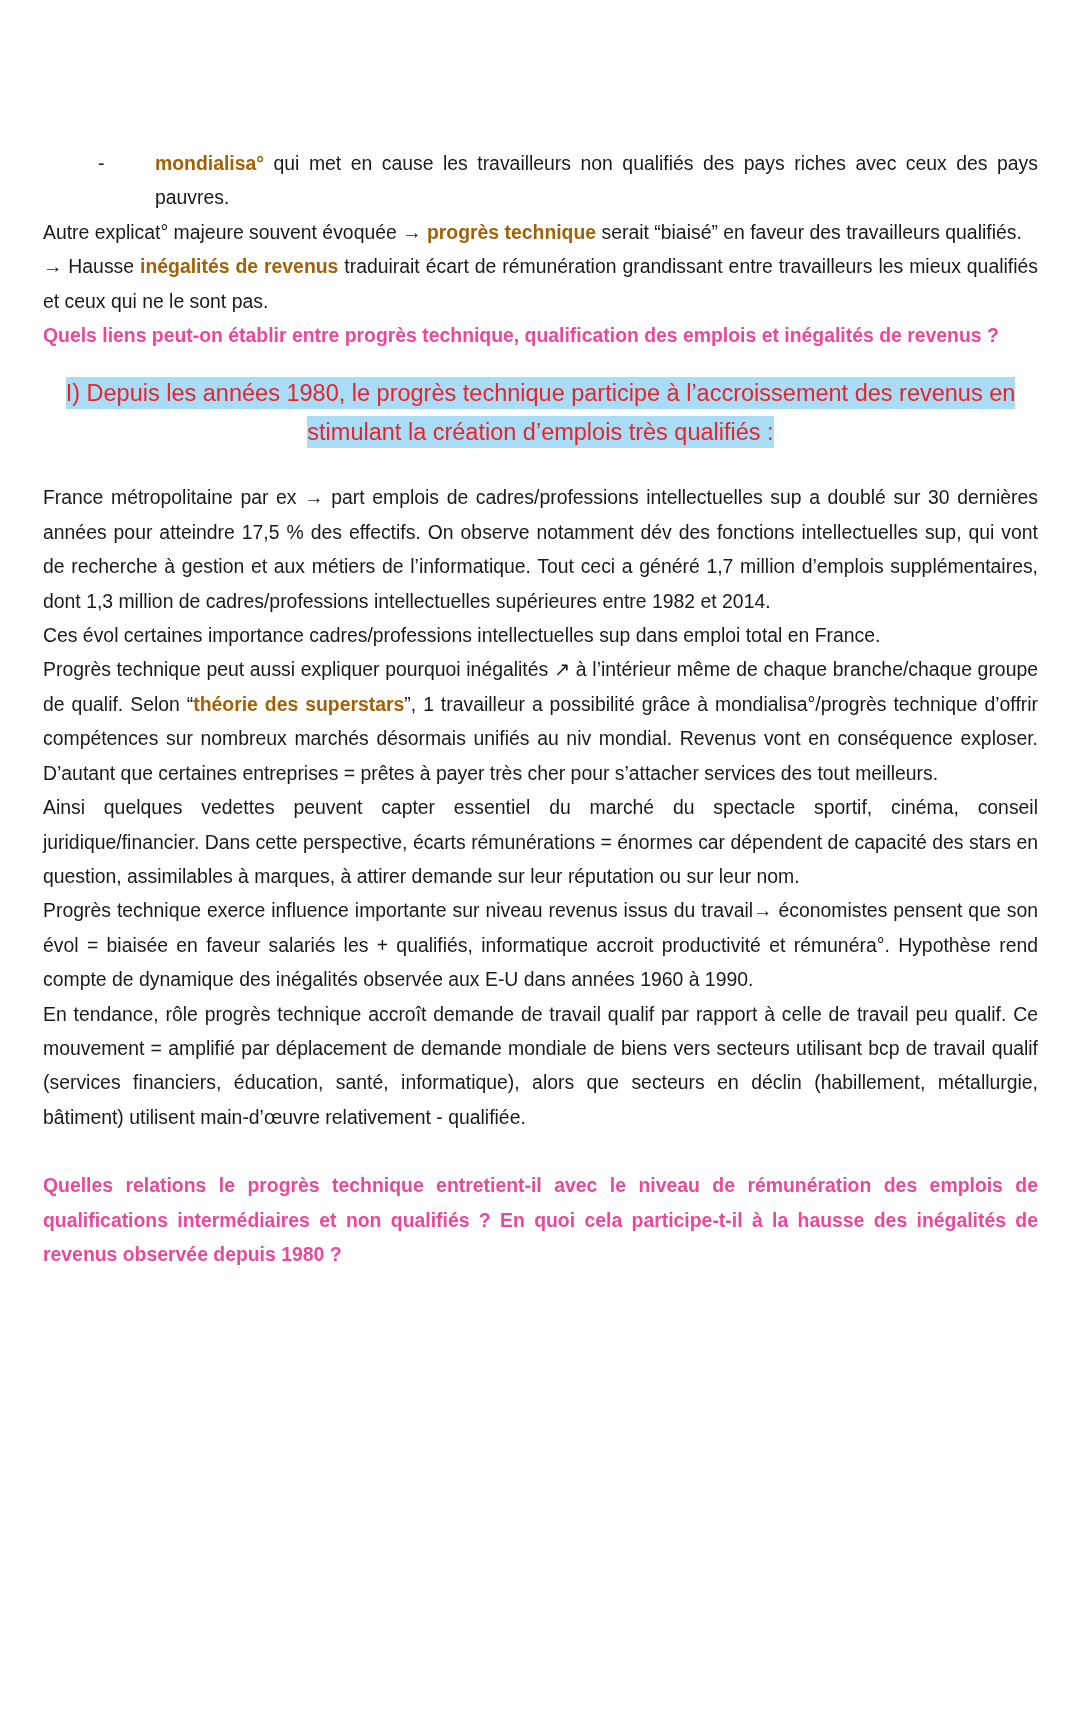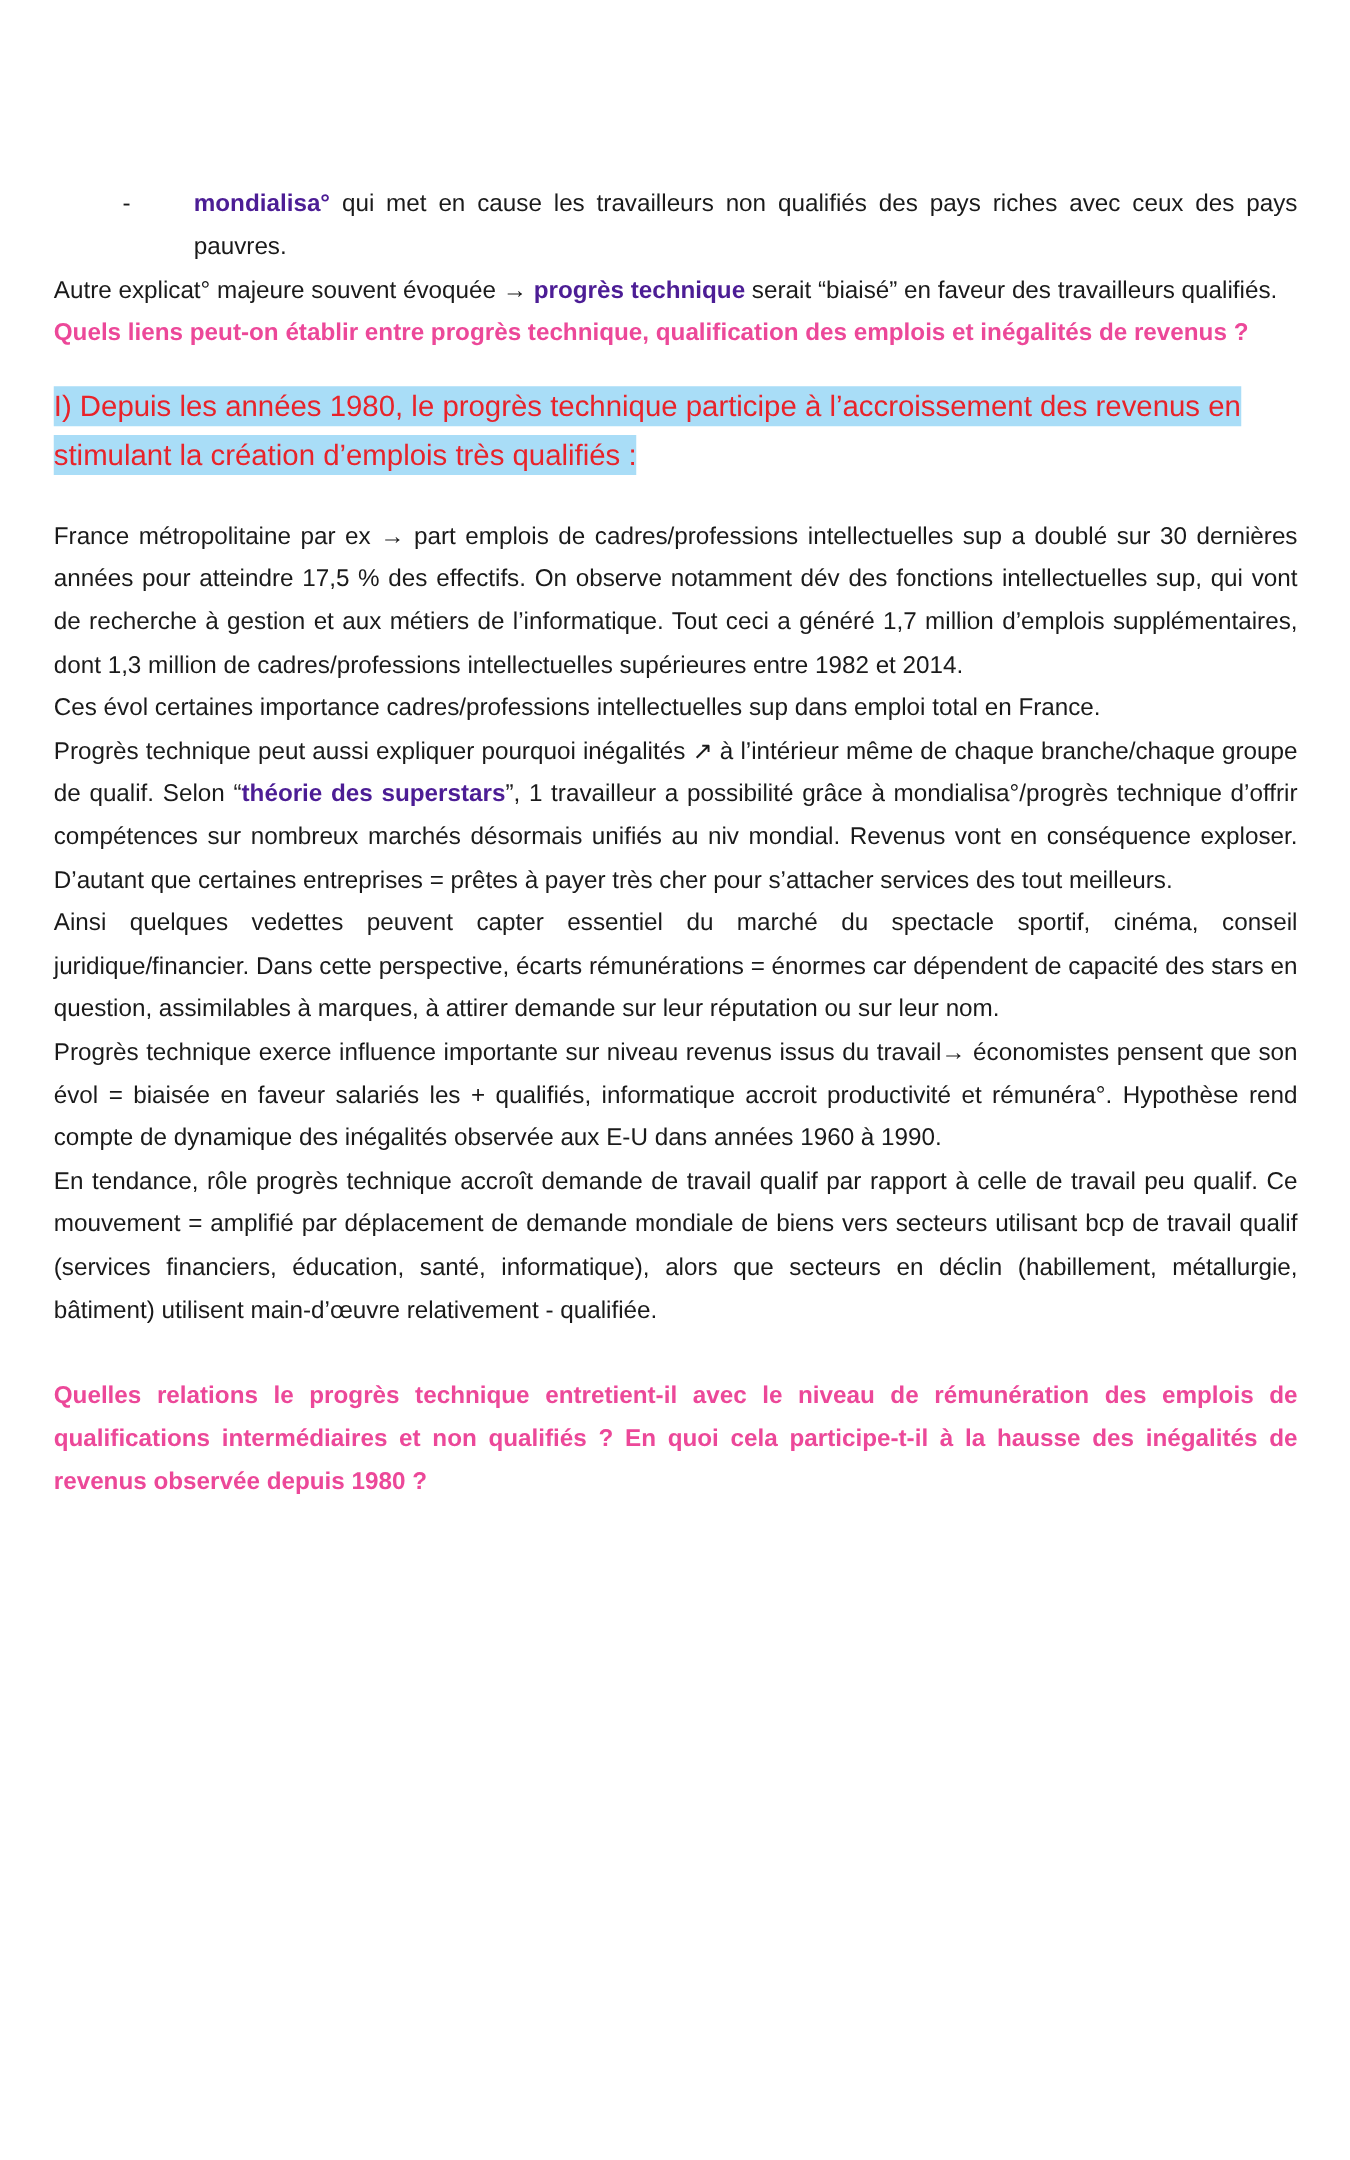--- a/index.html
+++ b/index.html
@@ -2,42 +2,45 @@
 <html><head>
 <meta charset="utf-8">
 <style>
   html, body { margin: 0; padding: 0; background: #ffffff; }
   body { width: 1080px; height: 1728px; position: relative; overflow: hidden;
          font-family: "Liberation Sans", sans-serif; color: #1a1a1a; }
   .page { position: absolute; left: 43px; top: 146px; width: 995px; }
   .line { font-size: 19.4px; line-height: 34.4px; text-align: justify; text-align-last: left; }
   .bullet { position: relative; padding-left: 112px; }
   .bullet .dash { position: absolute; left: 55px; top: 0; }
-  b { font-weight: bold; color: #4c1d95; }
+  b { font-weight: bold; color: #a16207; }
   .question { font-weight: bold; color: #ec4899; }
   .heading { margin-top: 22px; font-size: 23.5px; line-height: 39px; color: #e8232a; }
   .heading span.hl { background: #a9ddf7; box-decoration-break: clone; -webkit-box-decoration-break: clone; padding: 3px 0; }
   .gap-heading-body { height: 28px; }
   .gap-q { height: 34px; }
-  p { margin: 0; }
+  p { margin: 0; text-align: center; }
 </style>
 </head>
 <body>
 
 <div class="page">
 
   <p class="line bullet">
     <span class="dash">-</span>
     <b>mondialisa°</b><span> qui met en cause les travailleurs non qualifiés des pays riches avec ceux des pays pauvres.</span>
   </p>
 
   <p class="line">
     <span>Autre explicat° majeure souvent évoquée → </span><b>progrès technique</b><span> serait “biaisé” en faveur des travailleurs qualifiés.</span>
   </p>
 
+  <p class="line">
+    <span>→ Hausse </span><b>inégalités de revenus</b><span> traduirait écart de rémunération grandissant entre travailleurs les mieux qualifiés et ceux qui ne le sont pas.</span>
+  </p>
 
   <p class="line question">Quels liens peut-on établir entre progrès technique, qualification des emplois et inégalités de revenus ?</p>
 
   <p class="heading">
     <span class="hl">I) Depuis les années 1980, le progrès technique participe à l’accroissement des revenus en stimulant la création d’emplois très qualifiés :</span>
   </p>
 
   <div class="gap-heading-body"></div>
 
   <p class="line">France métropolitaine par ex → part emplois de cadres/professions intellectuelles sup a doublé sur 30 dernières années pour atteindre 17,5 % des effectifs. On observe notamment dév des fonctions intellectuelles sup, qui vont de recherche à gestion et aux métiers de l’informatique. Tout ceci a généré 1,7 million d’emplois supplémentaires, dont 1,3 million de cadres/professions intellectuelles supérieures entre 1982 et 2014.</p>

